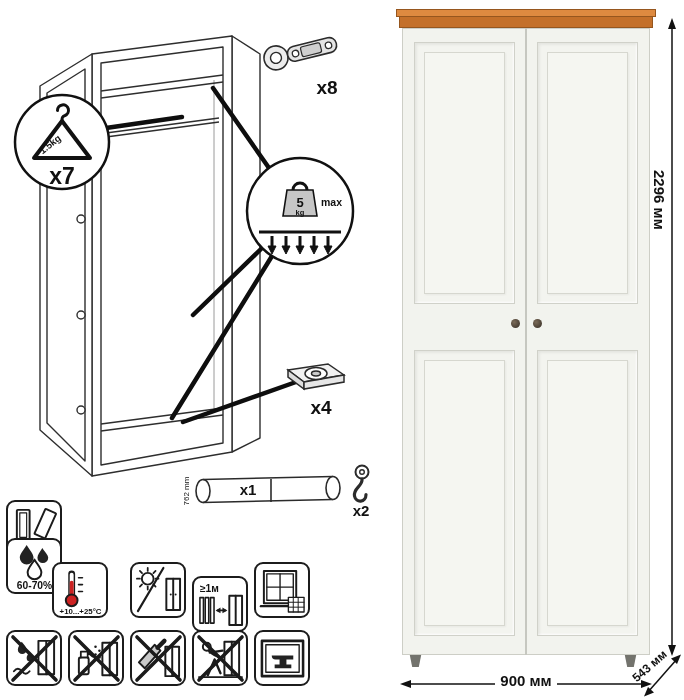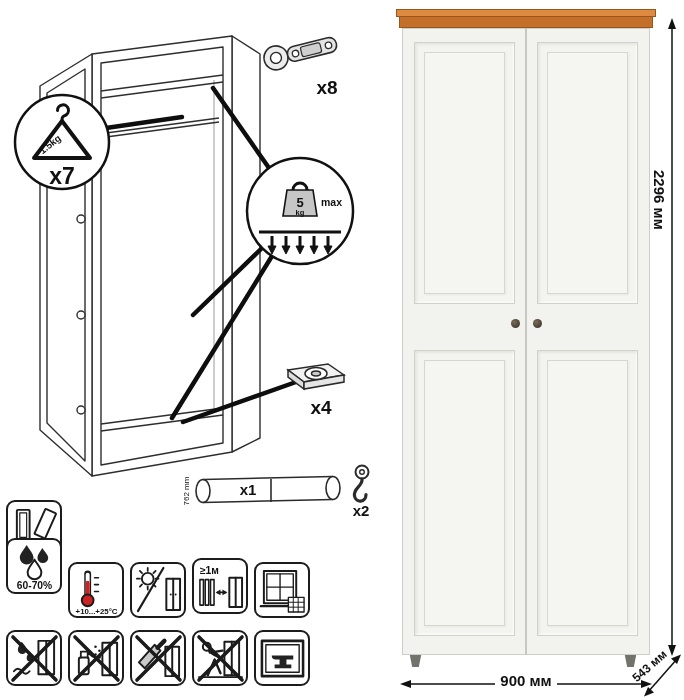--- a/index.html
+++ b/index.html
@@ -201,21 +201,21 @@
 </div>
 
 <div class="tile" style="left:6px;top:538px">
   <svg viewBox="0 0 50 50" stroke="#1b1b1b" fill="none" stroke-width="2" stroke-linecap="round" stroke-linejoin="round">
     <path d="M17,3 C14,8 10,12 10,16 a7,7 0 0,0 14,0 C24,12 20,8 17,3 Z" fill="#222" stroke="none"></path>
     <path d="M33,6 C30.6,10 28,13 28,16 a5.5,5.5 0 0,0 11,0 C39,13 35.4,10 33,6 Z" fill="#222" stroke="none"></path>
     <path d="M25,18 C22,23 18,27 18,31 a7,7 0 0,0 14,0 C32,27 28,23 25,18 Z"></path>
     <text x="25" y="48" font-size="10.5" font-weight="bold" fill="#111" stroke="none" text-anchor="middle">60-70%</text>
   </svg>
 </div>
-<div class="tile" style="left:68px;top:562px">
+<div class="tile" style="left:52px;top:562px">
   <svg viewBox="0 0 50 50" stroke="#1b1b1b" fill="none" stroke-width="2" stroke-linecap="round" stroke-linejoin="round">
     <line x1="16" y1="8" x2="16" y2="31" stroke-width="7"></line>
     <line x1="16" y1="9" x2="16" y2="31" stroke="#ffffff" stroke-width="4"></line>
     <line x1="16" y1="17" x2="16" y2="32" stroke="#cc2222" stroke-width="4"></line>
     <circle cx="16" cy="35" r="6" fill="#cc2222"></circle>
     <line x1="23" y1="12" x2="27" y2="12" stroke-width="1.6"></line>
     <line x1="23" y1="19" x2="27" y2="19" stroke-width="1.6"></line>
     <line x1="23" y1="26" x2="27" y2="26" stroke-width="1.6"></line>
     <text x="25" y="48.5" font-size="8" font-weight="bold" fill="#111" stroke="none" text-anchor="middle">+10...+25°C</text>
   </svg>
@@ -233,21 +233,21 @@
       <line x1="22" y1="5" x2="19.8" y2="7.2"></line>
         <line x1="8.2" y1="18.8" x2="6" y2="21"></line>
     </g>
     <line x1="30" y1="2" x2="4" y2="46" stroke-width="2.2"></line>
     <rect x="33" y="13" width="14" height="32"></rect>
     <line x1="40" y1="13" x2="40" y2="45"></line>
     <circle cx="37.5" cy="29" r="1" fill="#1b1b1b" stroke="none"></circle>
     <circle cx="42.5" cy="29" r="1" fill="#1b1b1b" stroke="none"></circle>
   </svg>
 </div>
-<div class="tile" style="left:192px;top:558px">
+<div class="tile" style="left:192px;top:576px">
   <svg viewBox="0 0 50 50" stroke="#1b1b1b" fill="none" stroke-width="2" stroke-linecap="round" stroke-linejoin="round">
     <text x="4" y="12" font-size="10.5" font-weight="bold" fill="#111" stroke="none">≥1м</text>
     <g stroke-width="1.6">
       <rect x="4" y="18" width="3.6" height="26"></rect>
         <rect x="9.4" y="18" width="3.6" height="26"></rect>
       <rect x="14.8" y="18" width="3.6" height="26"></rect>
     </g>
     <line x1="22" y1="31" x2="30" y2="31" stroke-width="1.8"></line>
     <polygon points="20,31 25,28 25,34" fill="#1b1b1b" stroke="none"></polygon>
     <polygon points="32,31 27,28 27,34" fill="#1b1b1b" stroke="none"></polygon>

